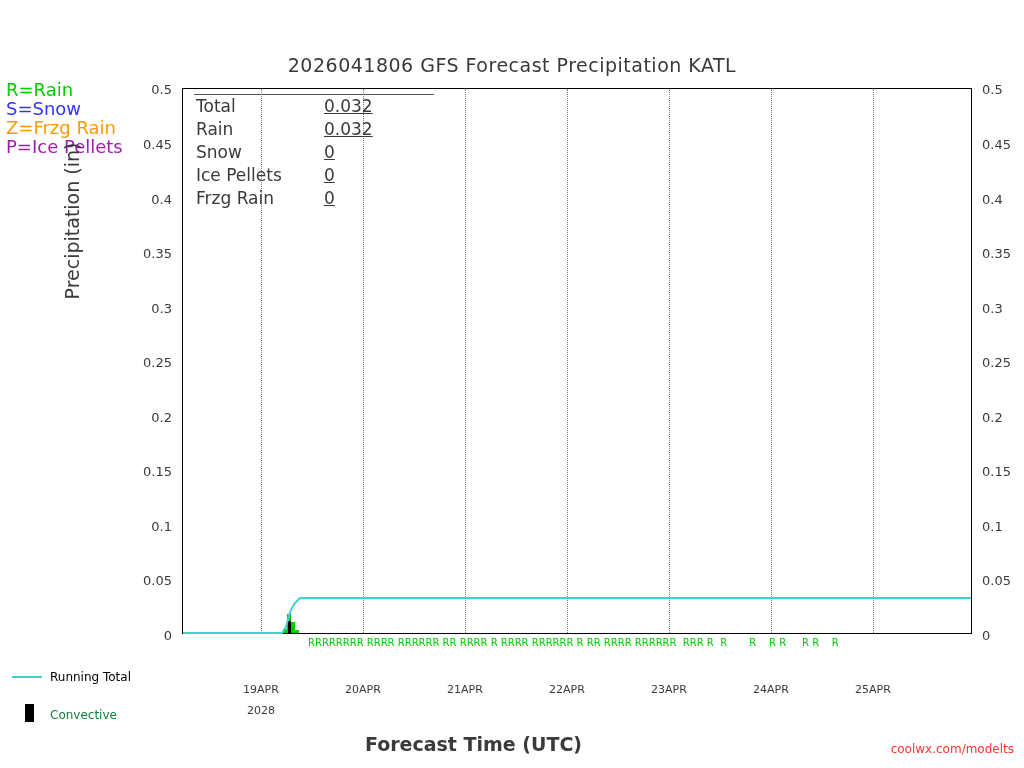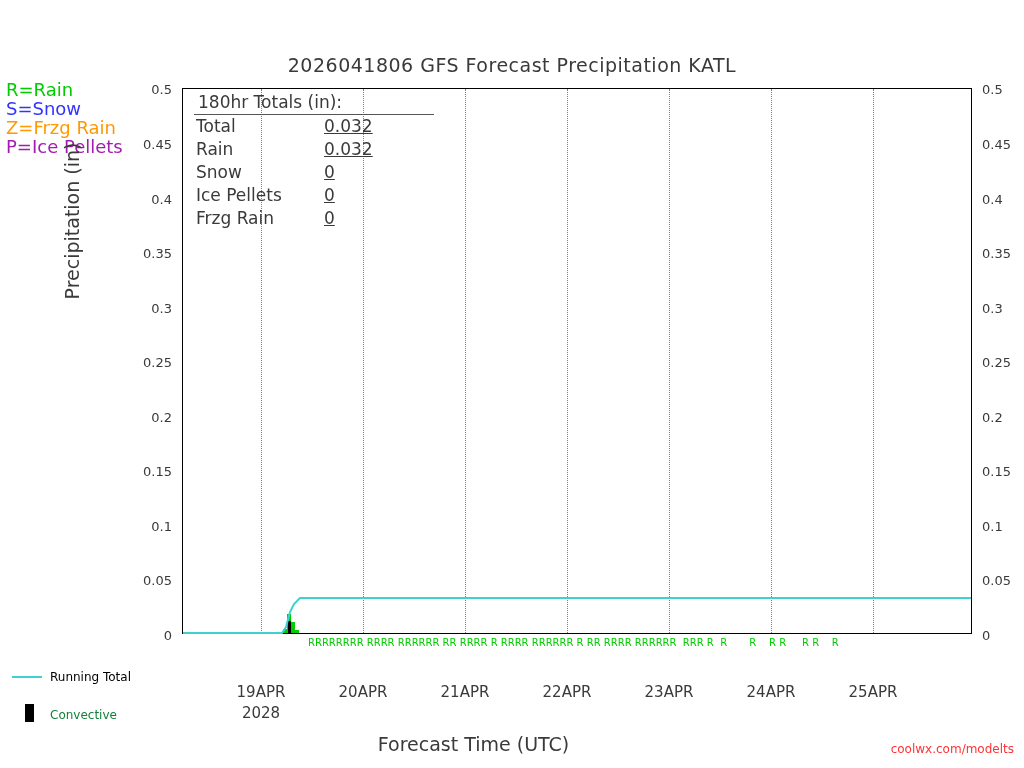--- a/index.html
+++ b/index.html
@@ -5,28 +5,28 @@
   html,body{margin:0;padding:0;}
   body{width:1024px;height:768px;background:#ffffff;font-family:"DejaVu Sans",sans-serif;overflow:hidden;position:relative;}
   .abs{position:absolute;}
   #title{left:0;top:54px;width:1024px;text-align:center;font-size:19px;color:#3a3a3a;letter-spacing:0.5px;}
   #legend-keys{left:6px;top:80px;font-size:18px;line-height:19px;}
   .k-rain{color:#00cc00;}
   .k-snow{color:#3333ff;}
   .k-frzg{color:#ff9900;}
   .k-ice{color:#a21caf;}
   #ylabel{left:-58px;top:210px;width:260px;transform:rotate(-90deg);text-align:center;font-size:19px;color:#3a3a3a;}
-  #xlabel{left:0;top:733px;width:947px;text-align:center;font-size:19px;color:#3a3a3a;font-weight:normal;}
+  #xlabel{left:0;top:733px;width:947px;text-align:center;font-size:19px;color:#3a3a3a;font-weight:bold;}
   #credit{right:10px;top:742px;font-size:12px;color:#ff3333;}
   .plot-frame{left:182px;top:88px;width:790px;height:546px;border:1px solid #000;box-sizing:border-box;}
   .gridline{width:0;border-left:1px dotted #808080;top:89px;height:544px;}
   .tick-left,.tick-right{font-size:13px;color:#3a3a3a;}
   .tick-left{text-align:right;width:60px;}
   .tick-right{text-align:left;width:60px;}
-  .xtick{font-size:15px;color:#3a3a3a;text-align:center;width:120px;}
+  .xtick{font-size:11px;color:#3a3a3a;text-align:center;width:120px;}
   #totals-box{left:190px;top:92px;width:300px;}
   #totals-title{font-size:17px;color:#3a3a3a;padding-left:8px;}
   #totals-rule{height:0;border-top:1px solid #555;width:240px;margin:2px 0 1px 4px;}
   .trow{font-size:17px;color:#3a3a3a;height:23px;position:relative;}
   .tlabel{position:absolute;left:6px;}
   .tval{position:absolute;left:134px;width:110px;text-decoration:underline;}
   #rt-line{left:12px;top:676px;width:30px;height:0;border-top:2px solid #40d0d0;}
   #rt-text{left:50px;top:670px;font-size:12px;color:#000;}
   #conv-swatch{left:25px;top:704px;width:9px;height:18px;background:#000;}
   #conv-text{left:50px;top:708px;font-size:12px;color:#15803d;}
@@ -84,21 +84,20 @@
 <div class="abs xtick" style="left:201px;top:683px">19APR</div>
 <div class="abs xtick" style="left:303px;top:683px">20APR</div>
 <div class="abs xtick" style="left:405px;top:683px">21APR</div>
 <div class="abs xtick" style="left:507px;top:683px">22APR</div>
 <div class="abs xtick" style="left:609px;top:683px">23APR</div>
 <div class="abs xtick" style="left:711px;top:683px">24APR</div>
 <div class="abs xtick" style="left:813px;top:683px">25APR</div>
 <div class="abs xtick" style="left:201px;top:704px">2028</div>
 
 <div class="abs" id="totals-box">
-  <div id="totals-title">180hr Totals (in):</div>
   <div id="totals-rule"></div>
   <div class="trow">
       <span class="tlabel">Total</span>
       <span class="tval">0.032</span>
     </div>
   <div class="trow">
       <span class="tlabel">Rain</span>
       <span class="tval">0.032</span>
     </div>
   <div class="trow">

